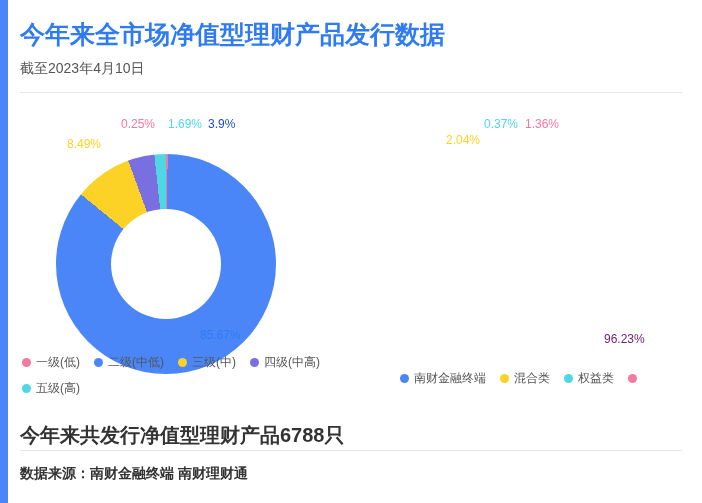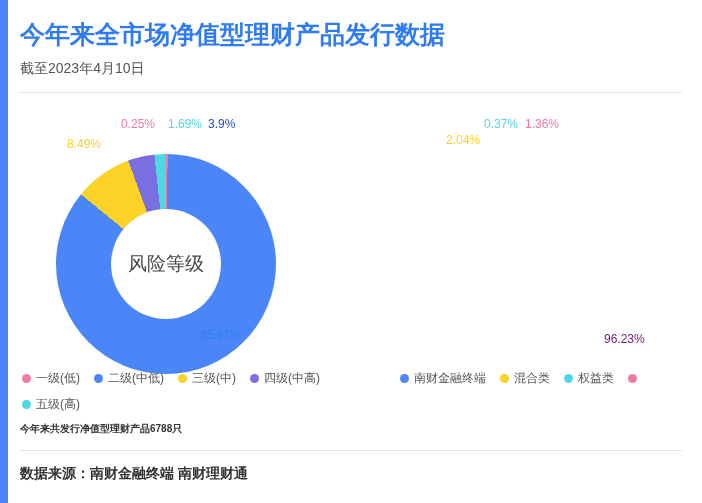--- a/index.html
+++ b/index.html
@@ -48,21 +48,21 @@
     position:absolute;font-size:12px;white-space:nowrap;
   }
   .legend{
     position:absolute;font-size:12px;color:#555;
   }
   .legend-row{display:flex;flex-wrap:wrap;align-items:center;}
   .legend-item{display:flex;align-items:center;margin-right:14px;margin-bottom:9px;}
   .dot{width:9px;height:9px;border-radius:50%;margin-right:5px;display:inline-block;}
   .footer-note{
     position:absolute;left:20px;top:422px;
-    font-size:10px;font-weight:bold;color:#333;
+    font-size:20px;font-weight:bold;color:#333;
   }
   .hr-bot{
     position:absolute;left:20px;top:450px;width:662px;height:1px;
     background:#e6e6e6;
   }
   .source{
     position:absolute;left:20px;top:465px;
     font-size:14px;font-weight:bold;color:#333;
   }
 </style>
@@ -78,36 +78,35 @@
 <div class="chart-area">
 
   <div class="donut-wrap" style="left:56px;top:58px;">
     <div class="donut" style="background: conic-gradient(
             #f2799f 0deg 0.9deg,
             #4a86f7 0.9deg 309.3deg,
             #fcd226 309.3deg 339.9deg,
             #7a6fe0 339.9deg 353.9deg,
             #4fd8e4 353.9deg 360deg);"></div>
     <div class="donut-hole"></div>
-    <div class="donut-center-label">风险等级</div>
   </div>
   <div class="pct" style="left:121px;top:21px;color:#f2799f;">0.25%</div>
   <div class="pct" style="left:168px;top:21px;color:#4fd8e4;">1.69%</div>
   <div class="pct" style="left:208px;top:21px;color:#1d4ed8;">3.9%</div>
   <div class="pct" style="left:67px;top:41px;color:#fcd226;">8.49%</div>
   <div class="pct" style="left:184px;top:232px;color:#2f7bf4;margin-left:16px;">85.67%</div>
 
   <div class="pct" style="left:484px;top:21px;color:#4fd8e4;">0.37%</div>
   <div class="pct" style="left:525px;top:21px;color:#f2799f;">1.36%</div>
   <div class="pct" style="left:446px;top:37px;color:#fcd226;">2.04%</div>
   <div class="pct" style="left:604px;top:236px;color:#701a75;">96.23%</div>
 
 </div>
 
-<div class="legend" style="left:22px;top:370px;width:320px;">
+<div class="legend" style="left:22px;top:354px;width:320px;">
   <div class="legend-row">
     <div class="legend-item">
       <span class="dot" style="background:#f2799f"></span>
       <span>一级(低)</span>
     </div>
     <div class="legend-item">
       <span class="dot" style="background:#4a86f7"></span>
       <span>二级(中低)</span>
     </div>
     <div class="legend-item">

